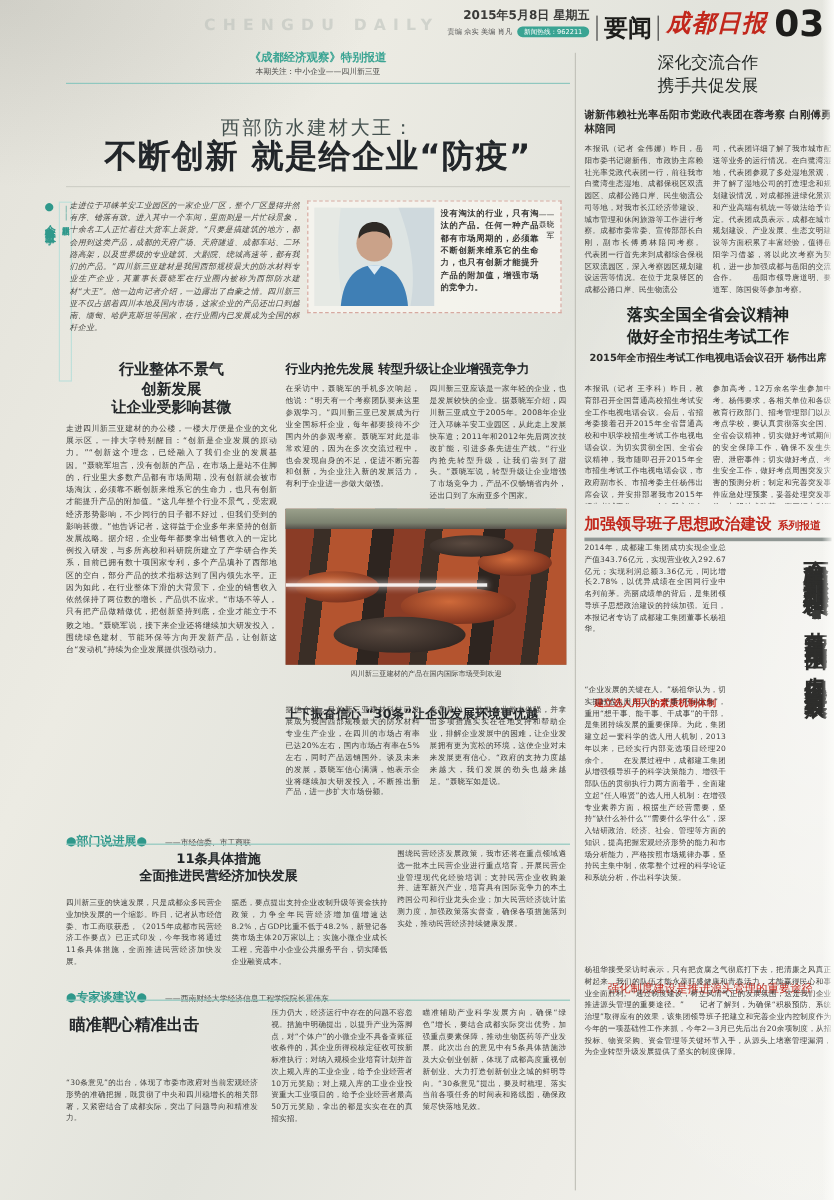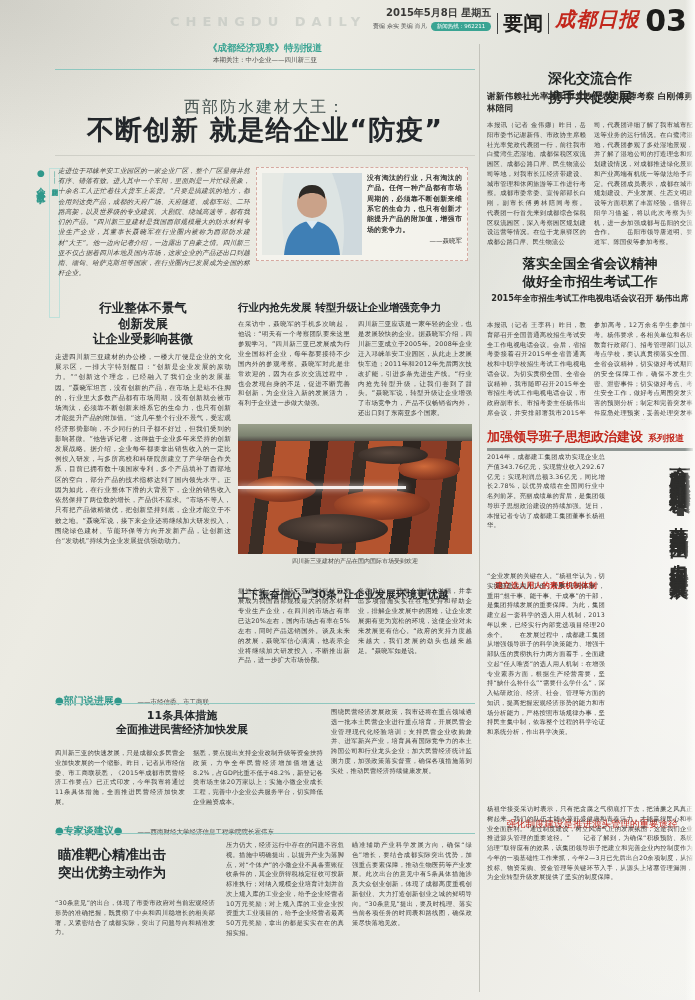--- a/index.html
+++ b/index.html
@@ -72,21 +72,21 @@
   <div class="b quotebox" style="left:256px;top:167px;width:212px;height:94px;">
     <svg width="100" height="82" viewBox="0 0 100 82" style="flex:none;">
       <rect width="100" height="82" fill="#dde4e3"></rect>
       <path d="M70 0 L100 0 L100 82 L80 82 C86 50 78 20 70 0 Z" fill="#cfd9dd"></path>
       <path d="M0 0 L22 0 C18 30 20 60 24 82 L0 82 Z" fill="#e6e9e4"></path>
       <circle cx="50" cy="30" r="15" fill="#caa289"></circle>
       <path d="M50 12 C40 12 36 20 37 26 C42 18 58 18 63 26 C64 20 60 12 50 12 Z" fill="#2e2a26"></path>
       <path d="M22 82 C24 58 36 48 50 48 C64 48 76 58 78 82 Z" fill="#3f7fb5"></path>
       <path d="M44 48 L50 56 L56 48 Z" fill="#ddeaf2"></path>
     </svg>
-    <div style="display:flex;flex-direction:column;justify-content:flex-start;">
+    <div style="display:flex;flex-direction:row;justify-content:flex-start;">
       <div class="tx" style="font-size:6.9px;font-weight:bold;color:#3a3a38;line-height:1.5;">没有淘汰的行业，只有淘汰的产品。任何一种产品都有市场周期的，必须靠不断创新来维系它的生命力，也只有创新才能提升产品的附加值，增强市场的竞争力。</div>
       <div style="font-size:6.5px;color:#3a3a38;text-align:right;margin-top:2px;">——聂晓军</div>
     </div>
   </div>
 
   <div class="b center" style="left:55px;top:300px;width:176px;font-weight:bold;color:#23272a;line-height:1.25;">
     <div style="font-size:12.5px;">行业整体不景气</div>
     <div style="font-size:12.5px;">创新发展</div>
     <div style="font-size:12.5px;">让企业受影响甚微</div>
   </div>
@@ -123,27 +123,26 @@
   <div class="b tx" style="left:193px;top:748px;width:130px;height:68px;font-size:6.3px;">据悉，要点提出支持企业改制升级等资金扶持政策，力争全年民营经济增加值增速达8.2%，占GDP比重不低于48.2%，新登记各类市场主体20万家以上；实施小微企业成长工程，完善中小企业公共服务平台，切实降低企业融资成本。</div>
   <div class="b tx" style="left:331px;top:707px;width:141px;height:110px;font-size:6.3px;">围绕民营经济发展政策，我市还将在重点领域遴选一批本土民营企业进行重点培育，开展民营企业管理现代化经验培训；支持民营企业收购兼并、进军新兴产业，培育具有国际竞争力的本土跨国公司和行业龙头企业；加大民营经济统计监测力度，加强政策落实督查，确保各项措施落到实处，推动民营经济持续健康发展。</div>
 
   <div class="b" style="left:55px;top:819px;width:420px;">
     <span style="font-size:10px;font-weight:bold;color:#2f988b;">●专家谈建议●</span>
     <span style="font-size:6.5px;color:#4a4a48;margin-left:10px;">——西南财经大学经济信息工程学院院长霍伟东</span>
   </div>
   <div class="b hairline" style="left:55px;top:833px;width:420px;"></div>
   <div class="b" style="left:58px;top:845px;width:180px;font-weight:bold;color:#23272a;line-height:1.35;">
     <div style="font-size:13.5px;">瞄准靶心精准出击</div>
-    <div style="font-size:13.5px;">突出优势主动作为</div>
   </div>
   <div class="b tx" style="left:55px;top:898px;width:160px;height:92px;font-size:6.3px;">“30条意见”的出台，体现了市委市政府对当前宏观经济形势的准确把握，既贯彻了中央和四川稳增长的相关部署，又紧密结合了成都实际，突出了问题导向和精准发力。</div>
   <div class="b tx" style="left:226px;top:840px;width:118px;height:150px;font-size:6.3px;">压力仍大，经济运行中存在的问题不容忽视。措施中明确提出，以提升产业为落脚点，对“个体户”的小微企业不具备查账征收条件的，其企业所得税核定征收可按新标准执行；对纳入规模企业培育计划并首次上规入库的工业企业，给予企业经营者10万元奖励；对上规入库的工业企业投资重大工业项目的，给予企业经营者最高50万元奖励，拿出的都是实实在在的真招实招。</div>
   <div class="b tx" style="left:352px;top:840px;width:120px;height:150px;font-size:6.3px;">瞄准辅助产业科学发展方向，确保“绿色”增长，要结合成都实际突出优势，加强重点要素保障，推动生物医药等产业发展。此次出台的意见中有5条具体措施涉及大众创业创新，体现了成都高度重视创新创业、大力打造创新创业之城的鲜明导向。“30条意见”提出，要及时梳理、落实当前各项任务的时间表和路线图，确保政策尽快落地见效。</div>
 
-  <div class="b center" style="left:487px;top:44px;width:206px;font-weight:bold;color:#1f2422;line-height:1.35;margin-top:25px;">
+  <div class="b center" style="left:487px;top:44px;width:206px;font-weight:normal;color:#1f2422;line-height:1.35;">
     <div style="font-size:14px;">深化交流合作</div>
     <div style="font-size:14px;">携手共促发展</div>
   </div>
   <div class="b tx" style="left:487px;top:90px;width:206px;height:26px;font-size:8.6px;font-weight:bold;color:#2c2c2a;line-height:1.4;">谢新伟赖社光率岳阳市党政代表团在蓉考察 白刚傅勇林陪同</div>
   <div class="b tx" style="left:487px;top:120px;width:99px;height:128px;font-size:6.3px;">本报讯（记者 金伟娜）昨日，岳阳市委书记谢新伟、市政协主席赖社光率党政代表团一行，前往我市白鹭湾生态湿地、成都保税区双流园区、成都公路口岸、民生物流公司等地，对我市长江经济带建设、城市管理和休闲旅游等工作进行考察。成都市委常委、宣传部部长白刚，副市长傅勇林陪同考察。　　代表团一行首先来到成都综合保税区双流园区，深入考察园区规划建设运营等情况。在位于龙泉驿区的成都公路口岸、民生物流公</div>
   <div class="b tx" style="left:594px;top:120px;width:99px;height:128px;font-size:6.3px;">司，代表团详细了解了我市城市配送等业务的运行情况。在白鹭湾湿地，代表团参观了多处湿地景观，并了解了湿地公司的打造理念和规划建设情况，对成都推进绿化景观和产业高端有机统一等做法给予肯定。代表团成员表示，成都在城市规划建设、产业发展、生态文明建设等方面积累了丰富经验，值得岳阳学习借鉴，将以此次考察为契机，进一步加强成都与岳阳的交流合作。　　岳阳市领导唐道明、要道军、陈国俊等参加考察。</div>
 
   <div class="b center" style="left:487px;top:254px;width:206px;font-weight:bold;color:#1f2422;line-height:1.35;">
     <div style="font-size:13.5px;">落实全国全省会议精神</div>
     <div style="font-size:13.5px;">做好全市招生考试工作</div>

